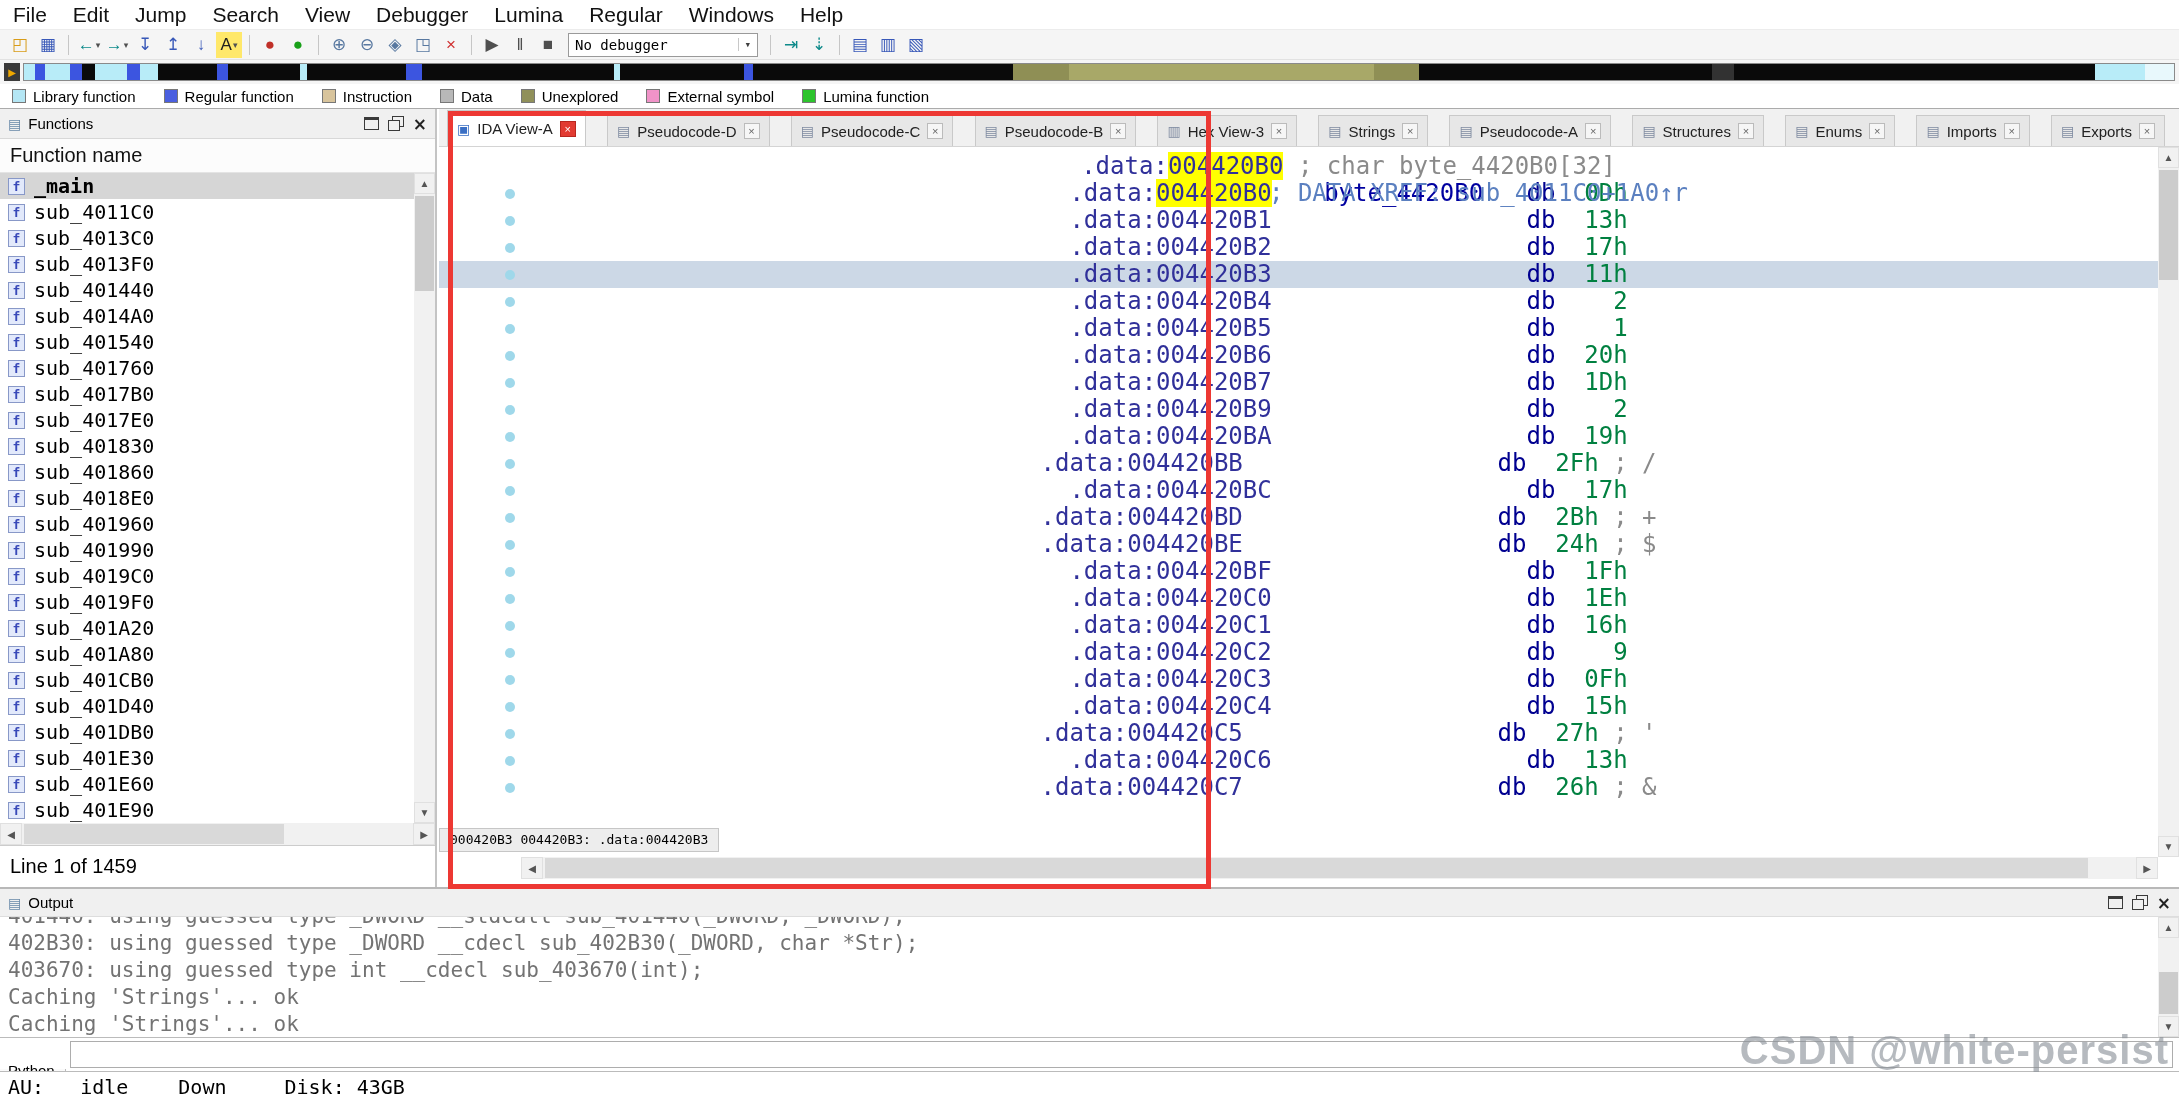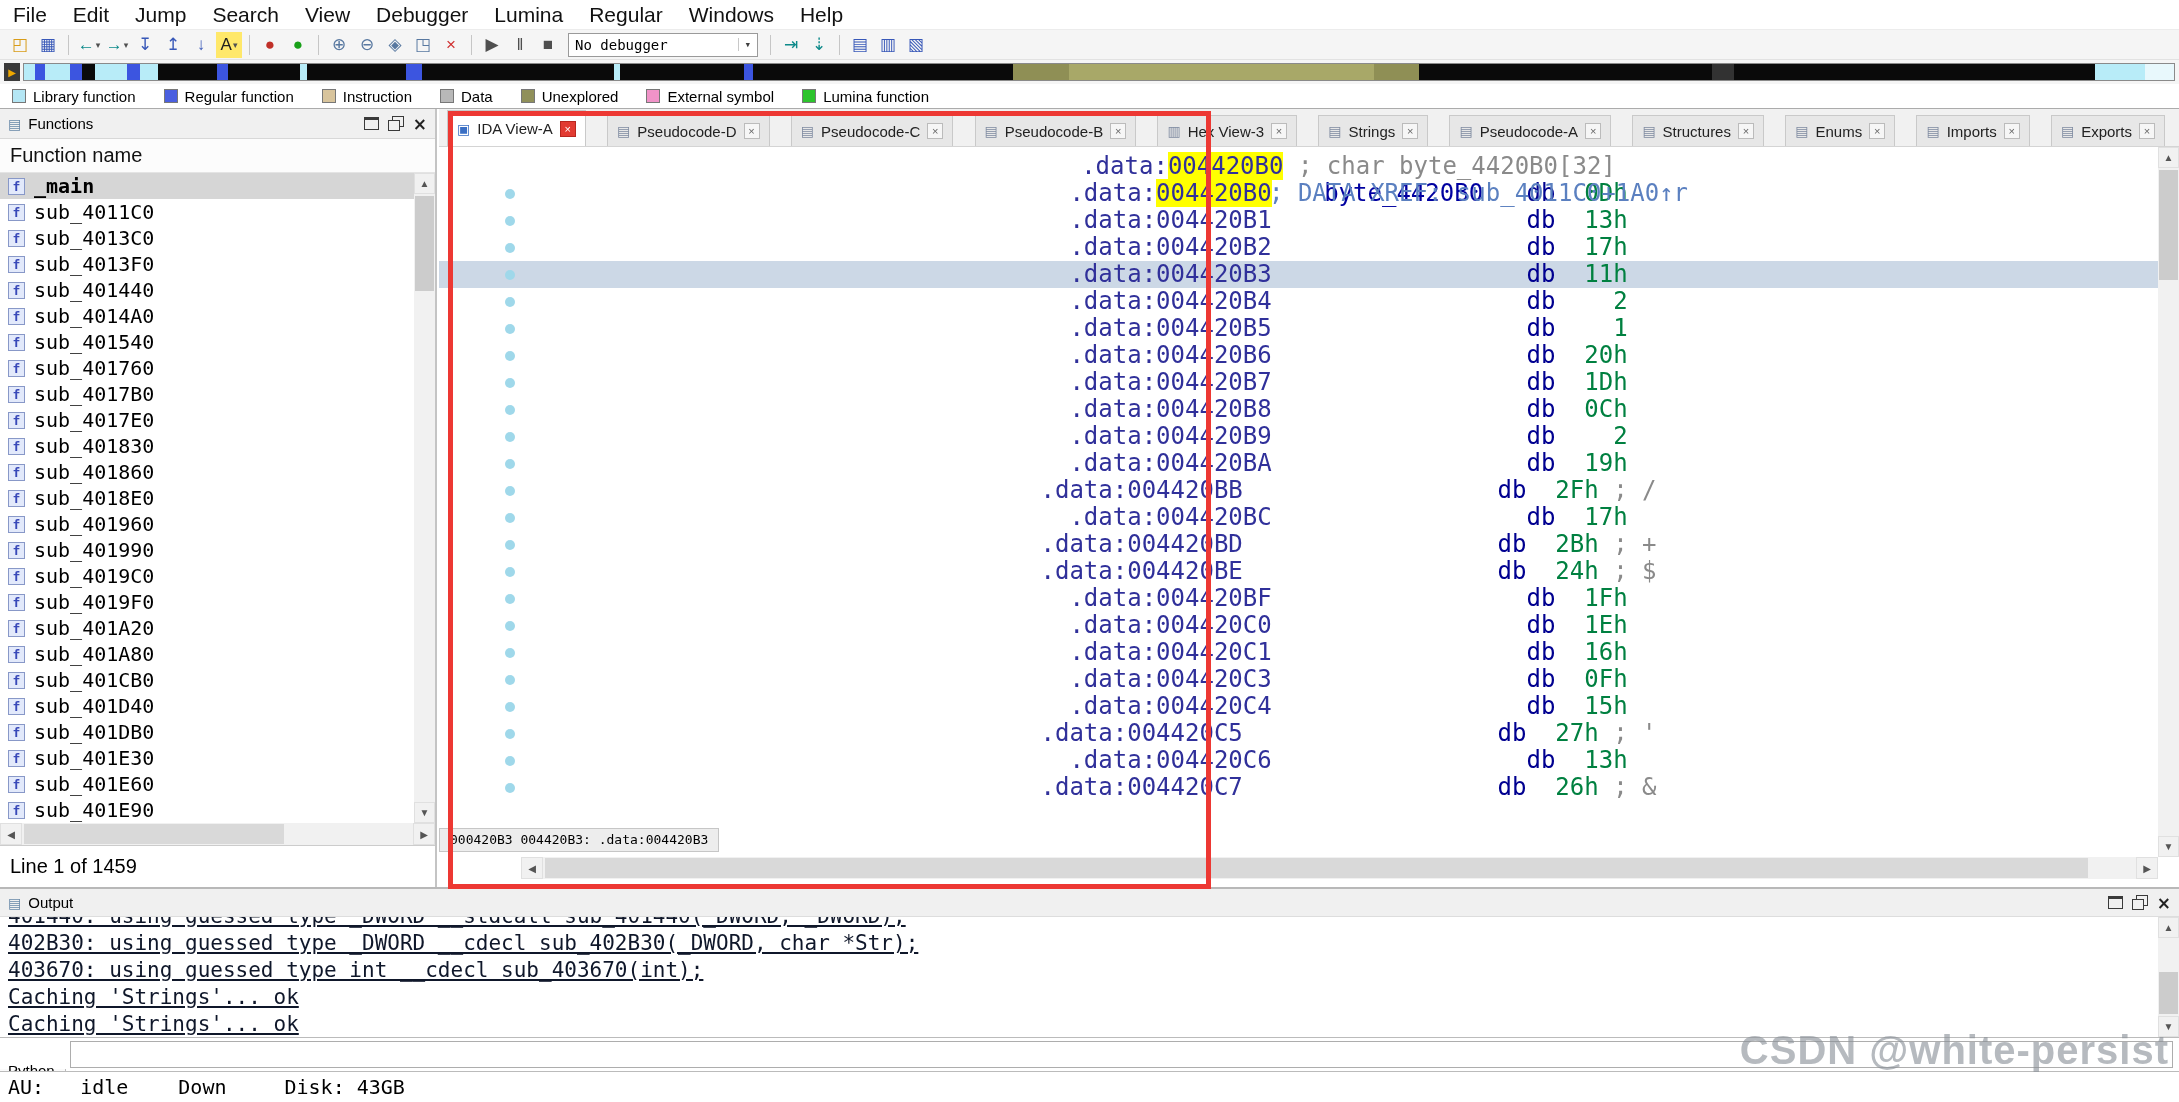--- a/index.html
+++ b/index.html
@@ -113,21 +113,21 @@
   .d-vscroll .up { position:absolute; top:0; left:0; width:21px; height:21px; }
   .d-vscroll .down { position:absolute; bottom:0; left:0; width:21px; height:21px; }
   .dv-thumb { position:absolute; left:1px; top:23px; width:19px; height:110px; background:#cccccc; }
 
   
   .output-panel { position:absolute; left:0; top:887px; width:100%; height:150px; background:#fff;
                   border-top:2px solid #b8b8b8; }
   .output-titlebar { height:28px; background:#f0f0f0; border-bottom:1px solid #dddddd; display:flex;
                      align-items:center; padding:0 8px; font-size:15px; }
   .output-content { position:absolute; left:0; top:28px; right:21px; bottom:0; overflow:hidden; padding-left:8px; }
-  .output-lines { margin-top:-14px; font:21px/27px "DejaVu Sans Mono", monospace; white-space:pre; color:#0f172a;text-decoration:underline; }
+  .output-lines { margin-top:-14px; font:21px/27px "DejaVu Sans Mono", monospace; white-space:pre; color:#737373; }
   .out-vscroll { position:absolute; right:0; top:28px; width:21px; bottom:0; background:#f1f1f1; }
   .out-vscroll .up { position:absolute; top:0; left:0; width:21px; height:21px; }
   .out-vscroll .down { position:absolute; bottom:0; left:0; width:21px; height:21px; }
   .outv-thumb { position:absolute; left:1px; bottom:23px; width:19px; height:42px; background:#cccccc; }
 
   
   .python-row { position:absolute; left:0; top:1037px; width:100%; height:34px; display:flex;
                 align-items:stretch; border-top:1px solid #bbbbbb; background:#fff; }
   .py-label { width:66px; border-right:1px solid #bbbbbb; display:flex; align-items:center; padding-left:8px;
               font-size:15px; background:#fafafa; flex:none;margin-top:31px; }
@@ -450,30 +450,30 @@
         <div>
             <div class="dline"><span class="seg addr">.data:</span><span class="seg addr hl">004420B0</span><span class="seg com"> ; char byte_4420B0[32]</span></div>
             <div class="dline"><span class="ldot"></span><span class="seg addr">.data:</span><span class="seg addr hl">004420B0</span><span class="seg name"> byte_4420B0</span><span class="seg pad">   </span><span class="seg kw">db</span><span class="seg val">  0Dh</span><span class="seg xref">; DATA XREF: sub_4011C0+1A0↑r</span></div>
             <div class="dline"><span class="ldot"></span><span class="seg addr">.data:</span><span class="seg addr">004420B1</span><span class="seg name"> </span><span class="seg pad">              </span><span class="seg kw">db</span><span class="seg val">  13h</span></div>
             <div class="dline"><span class="ldot"></span><span class="seg addr">.data:</span><span class="seg addr">004420B2</span><span class="seg name"> </span><span class="seg pad">              </span><span class="seg kw">db</span><span class="seg val">  17h</span></div>
             <div class="dline cur"><span class="ldot"></span><span class="seg addr">.data:</span><span class="seg addr">004420B3</span><span class="seg name"> </span><span class="seg pad">              </span><span class="seg kw">db</span><span class="seg val">  11h</span></div>
             <div class="dline"><span class="ldot"></span><span class="seg addr">.data:</span><span class="seg addr">004420B4</span><span class="seg name"> </span><span class="seg pad">              </span><span class="seg kw">db</span><span class="seg val">    2</span></div>
             <div class="dline"><span class="ldot"></span><span class="seg addr">.data:</span><span class="seg addr">004420B5</span><span class="seg name"> </span><span class="seg pad">              </span><span class="seg kw">db</span><span class="seg val">    1</span></div>
             <div class="dline"><span class="ldot"></span><span class="seg addr">.data:</span><span class="seg addr">004420B6</span><span class="seg name"> </span><span class="seg pad">              </span><span class="seg kw">db</span><span class="seg val">  20h</span></div>
             <div class="dline"><span class="ldot"></span><span class="seg addr">.data:</span><span class="seg addr">004420B7</span><span class="seg name"> </span><span class="seg pad">              </span><span class="seg kw">db</span><span class="seg val">  1Dh</span></div>
-            <div class="dline"><span class="ldot"></span><span class="seg addr">.data:</span><span class="seg addr">004420B8</span><span class="seg name"> </span><span class="seg pad">              </span><span class="seg kw">db</span><span class="seg val">  0Ch</span></div>
             <div class="dline"><span class="ldot"></span><span class="seg addr">.data:</span><span class="seg addr">004420B9</span><span class="seg name"> </span><span class="seg pad">              </span><span class="seg kw">db</span><span class="seg val">    2</span></div>
             <div class="dline"><span class="ldot"></span><span class="seg addr">.data:</span><span class="seg addr">004420BA</span><span class="seg name"> </span><span class="seg pad">              </span><span class="seg kw">db</span><span class="seg val">  19h</span></div>
             <div class="dline"><span class="ldot"></span><span class="seg addr">.data:</span><span class="seg addr">004420BB</span><span class="seg name"> </span><span class="seg pad">              </span><span class="seg kw">db</span><span class="seg val">  2Fh</span><span class="seg com"> ; /</span></div>
             <div class="dline"><span class="ldot"></span><span class="seg addr">.data:</span><span class="seg addr">004420BC</span><span class="seg name"> </span><span class="seg pad">              </span><span class="seg kw">db</span><span class="seg val">  17h</span></div>
             <div class="dline"><span class="ldot"></span><span class="seg addr">.data:</span><span class="seg addr">004420BD</span><span class="seg name"> </span><span class="seg pad">              </span><span class="seg kw">db</span><span class="seg val">  2Bh</span><span class="seg com"> ; +</span></div>
             <div class="dline"><span class="ldot"></span><span class="seg addr">.data:</span><span class="seg addr">004420BE</span><span class="seg name"> </span><span class="seg pad">              </span><span class="seg kw">db</span><span class="seg val">  24h</span><span class="seg com"> ; $</span></div>
             <div class="dline"><span class="ldot"></span><span class="seg addr">.data:</span><span class="seg addr">004420BF</span><span class="seg name"> </span><span class="seg pad">              </span><span class="seg kw">db</span><span class="seg val">  1Fh</span></div>
             <div class="dline"><span class="ldot"></span><span class="seg addr">.data:</span><span class="seg addr">004420C0</span><span class="seg name"> </span><span class="seg pad">              </span><span class="seg kw">db</span><span class="seg val">  1Eh</span></div>
             <div class="dline"><span class="ldot"></span><span class="seg addr">.data:</span><span class="seg addr">004420C1</span><span class="seg name"> </span><span class="seg pad">              </span><span class="seg kw">db</span><span class="seg val">  16h</span></div>
+            <div class="dline"><span class="ldot"></span><span class="seg addr">.data:</span><span class="seg addr">004420C2</span><span class="seg name"> </span><span class="seg pad">              </span><span class="seg kw">db</span><span class="seg val">    9</span></div>
             <div class="dline"><span class="ldot"></span><span class="seg addr">.data:</span><span class="seg addr">004420C3</span><span class="seg name"> </span><span class="seg pad">              </span><span class="seg kw">db</span><span class="seg val">  0Fh</span></div>
             <div class="dline"><span class="ldot"></span><span class="seg addr">.data:</span><span class="seg addr">004420C4</span><span class="seg name"> </span><span class="seg pad">              </span><span class="seg kw">db</span><span class="seg val">  15h</span></div>
             <div class="dline"><span class="ldot"></span><span class="seg addr">.data:</span><span class="seg addr">004420C5</span><span class="seg name"> </span><span class="seg pad">              </span><span class="seg kw">db</span><span class="seg val">  27h</span><span class="seg com"> ; '</span></div>
             <div class="dline"><span class="ldot"></span><span class="seg addr">.data:</span><span class="seg addr">004420C6</span><span class="seg name"> </span><span class="seg pad">              </span><span class="seg kw">db</span><span class="seg val">  13h</span></div>
             <div class="dline"><span class="ldot"></span><span class="seg addr">.data:</span><span class="seg addr">004420C7</span><span class="seg name"> </span><span class="seg pad">              </span><span class="seg kw">db</span><span class="seg val">  26h</span><span class="seg com"> ; &amp;</span></div>
           </div>
       </div>
       <div class="mini-status">000420B3 004420B3: .data:004420B3</div>
       <div class="d-hscroll">
         <span class="sb-btn left">◀</span>

